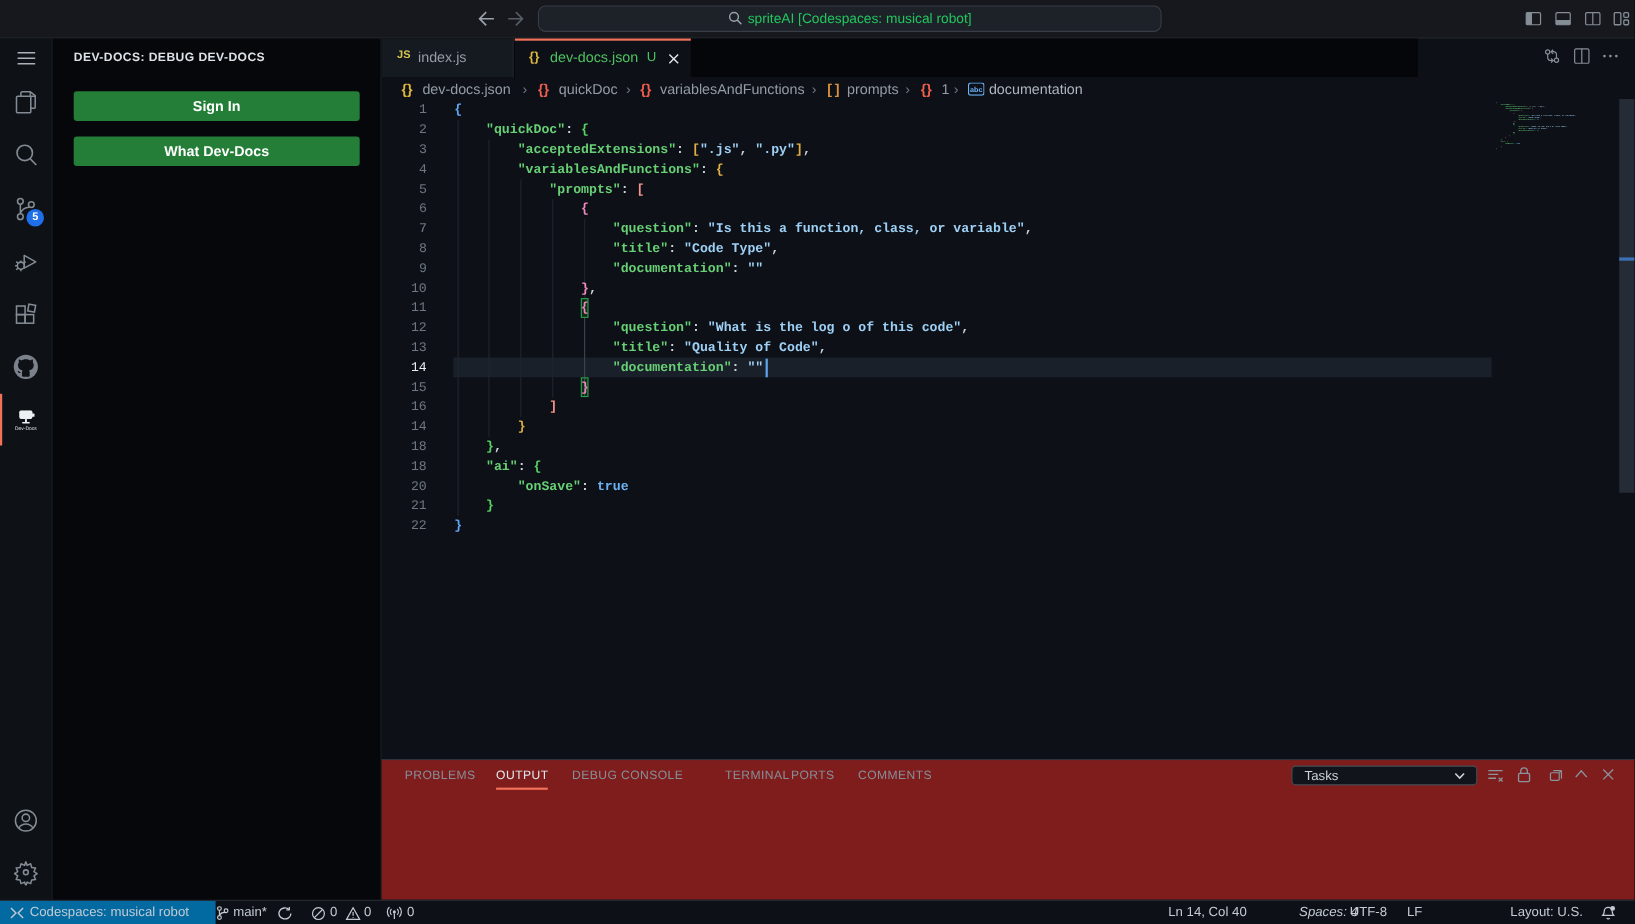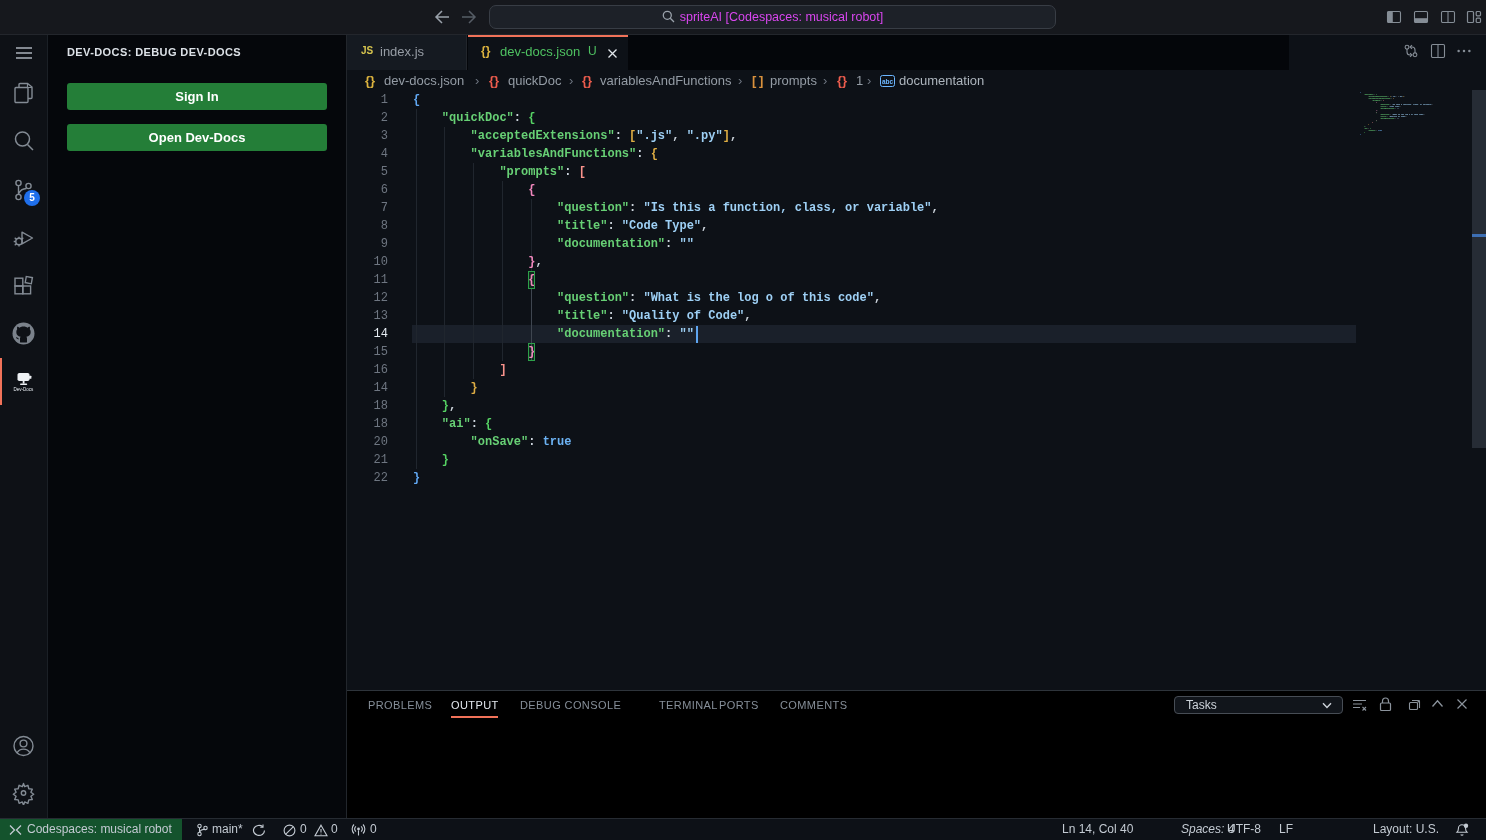--- a/index.html
+++ b/index.html
@@ -1,21 +1,21 @@
 <!DOCTYPE html>
 <html><head>
 <meta charset="utf-8">
 <style>
   * { margin:0; padding:0; box-sizing:border-box; }
   html,body { width:1486px; height:840px; overflow:hidden; background:#0d1117; }
   body { font-family:"Liberation Sans", sans-serif; position:relative; }
   .abs { position:absolute; }
   
   #titlebar { left:0; top:0; width:1486px; height:35px; background:#16181d; border-bottom:1px solid #23262c; }
-  #searchbox { left:489px; top:5px; width:567px; height:24px; background:#1d2128; border:1px solid #383d45; border-radius:7px; color:#d946ef; font-size:12.5px; line-height:22px; text-align:center; }
+  #searchbox { left:489px; top:5px; width:567px; height:24px; background:#1d2128; border:1px solid #383d45; border-radius:7px; color:#22c55e; font-size:12.5px; line-height:22px; text-align:center; }
   
   #activitybar { left:0; top:35px; width:48px; height:783px; background:#0e1116; border-right:1px solid #1b2026; }
   .ai { position:absolute; left:0; width:47px; text-align:center; color:#868e97; }
   
   #sidebar { left:48px; top:35px; width:299px; height:783px; background:#05070b; border-right:1px solid #22262c; }
   #sbtitle { position:absolute; left:19px; top:11px; font-size:11px; font-weight:bold; letter-spacing:.4px; color:#dce1e7; }
   .greenbtn { position:absolute; left:19px; width:260px; height:27px; background:#247e38; border-radius:3px; color:#ffffff; font-size:13px; font-weight:bold; text-align:center; line-height:27px; }
   
   #tabstrip { left:347px; top:35px; width:942px; height:35px; background:#04060a; }
   #tab1 { position:absolute; left:0; top:0; width:120px; height:35px; background:#151a21; border-right:1px solid #22262c; }
@@ -31,26 +31,26 @@
   .k { color:#67d075; } .s { color:#9ed0f5; } .p { color:#cdd5dd; } .t { color:#6cb2f3; }
   .b1 { color:#61a8f3; } .b2 { color:#56d364; } .b3 { color:#dfae44; } .b4 { color:#f9938c; } .b5 { color:#f087bd; }
   .bm { display:inline-block; height:18px; vertical-align:top; outline:1px solid #2da049; outline-offset:-1px; background:rgba(46,160,67,.16); }
   #cursor { position:absolute; left:695.5px; top:325.5px; width:2px; height:17px; background:#5ea5f0; }
   
   #minimap { left:1360px; top:91.5px; width:116px; height:48px; overflow:visible; }
   #mini { transform:scale(0.1389,0.1111); transform-origin:0 0; }
   #vsb { left:1472px; top:90px; width:14px; height:358px; background:#262c35; }
   #cursmark { left:1472px; top:233.5px; width:14px; height:3px; background:#3d6fb4; }
   
-  #panel { left:347px; top:690px; width:1139px; height:128px; background:#000000; border-top:1px solid #2e343b; }
+  #panel { left:347px; top:690px; width:1139px; height:128px; background:#7f1d1d; border-top:1px solid #2e343b; }
   .ptab { position:absolute; top:8px; font-size:11px; letter-spacing:.4px; color:#868f99; }
   #tasks { position:absolute; left:827px; top:5px; width:169px; height:18px; background:#11151b; border:1px solid #474d55; border-radius:4px; color:#cdd3da; font-size:12px; line-height:16px; padding-left:11px; }
   
   #statusbar { left:0; top:818px; width:1486px; height:22px; background:#0d1117; border-top:1px solid #262b32; color:#c3cad2; font-size:12px; }
-  #remotechip { position:absolute; left:0; top:0; width:182px; height:21px; background:#14532d; line-height:21px; }
+  #remotechip { position:absolute; left:0; top:0; width:196px; height:21px; background:#0369a1; line-height:21px; }
   .sbit { position:absolute; top:0; line-height:21px; white-space:pre; }
 </style>
 </head>
 <body>
   <div class="abs" id="titlebar">
     <svg style="position:absolute;left:434px;top:9px;" width="17" height="16" viewBox="0 0 17 16" stroke="#9aa2ab" stroke-width="1.5" fill="none">
       <path d="M15 8 H2.5 M8 2 L2 8 L8 14"></path>
     </svg>
     <svg style="position:absolute;left:460px;top:9px;" width="17" height="16" viewBox="0 0 17 16" stroke="#565d66" stroke-width="1.5" fill="none">
       <path d="M2 8 H14.5 M9 2 L15 8 L9 14"></path>
@@ -128,21 +128,21 @@
       <path d="M5.5 18.9 a7.5 7.5 0 0 1 13 0"></path>
     </svg>
     <svg class="ai" style="top:746px;" width="47" height="24" viewBox="0 0 24 24" fill="none" stroke="#838b94" stroke-width="1.4">
       <circle cx="12" cy="12" r="2.2"></circle>
       <path d="M12 2.5 l1.2 3.2 3.2 -1.4 .9 3.4 3.5 .4 -1.4 3.2 2.8 2 -2.8 2 1.4 3.2 -3.5 .4 -.9 3.4 -3.2 -1.4 -1.2 3.2 -1.2 -3.2 -3.2 1.4 -.9 -3.4 -3.5 -.4 1.4 -3.2 -2.8 -2 2.8 -2 -1.4 -3.2 3.5 -.4 .9 -3.4 3.2 1.4 Z" stroke-linejoin="round"></path>
     </svg>
   </div>
   <div class="abs" id="sidebar">
     <div id="sbtitle">DEV-DOCS: DEBUG DEV-DOCS</div>
     <div class="greenbtn" style="top:48px;">Sign In</div>
-    <div class="greenbtn" style="top:89px;">Open Dev-Docs</div>
+    <div class="greenbtn" style="top:89px;">What Dev-Docs</div>
   </div>
   <div class="abs" id="tabstrip">
     <div id="tab1">
       <span style="position:absolute;left:14px;top:10px;font-size:10px;font-weight:bold;color:#d6c44e;">JS</span>
       <span style="position:absolute;left:33px;top:9px;font-size:13px;color:#969ca4;">index.js</span>
     </div>
     <div id="tab2">
       <span style="position:absolute;left:13px;top:7px;font-size:12px;font-weight:bold;color:#deb53f;">{}</span>
       <span style="position:absolute;left:32px;top:7px;font-size:13px;color:#4ec161;">dev-docs.json</span>
       <span style="position:absolute;left:120px;top:7px;font-size:12px;color:#4ec161;">U</span>

